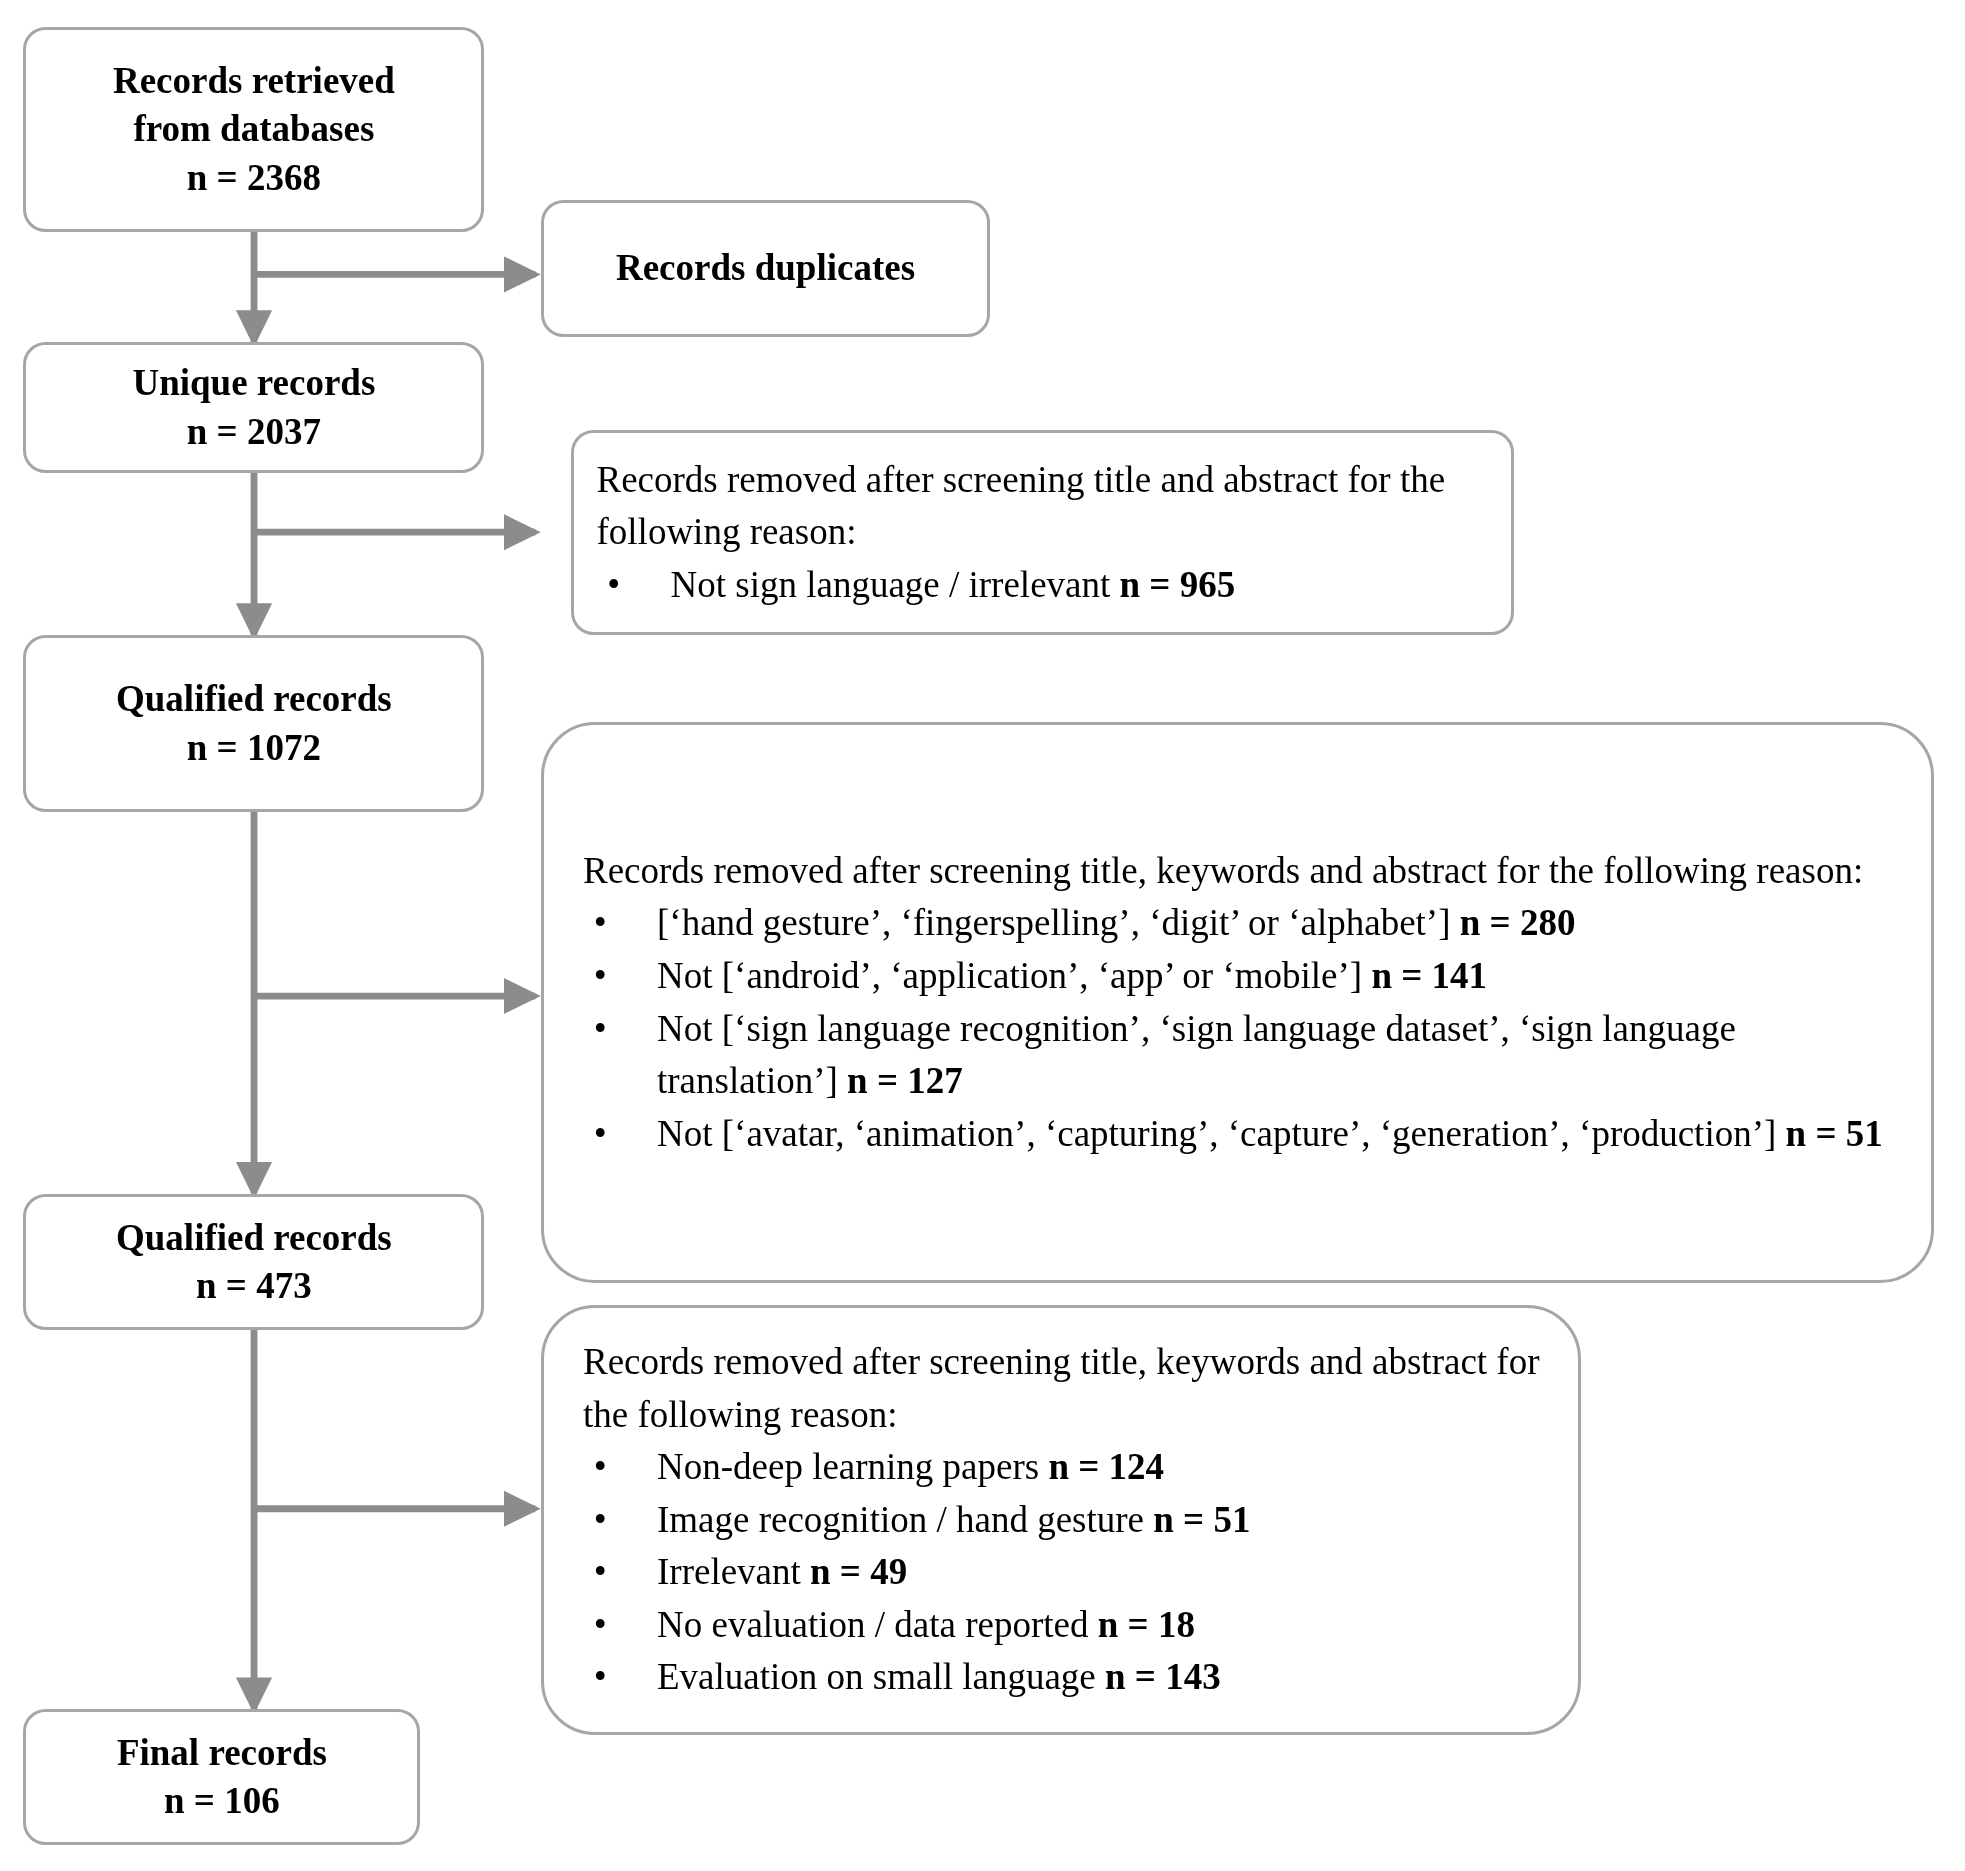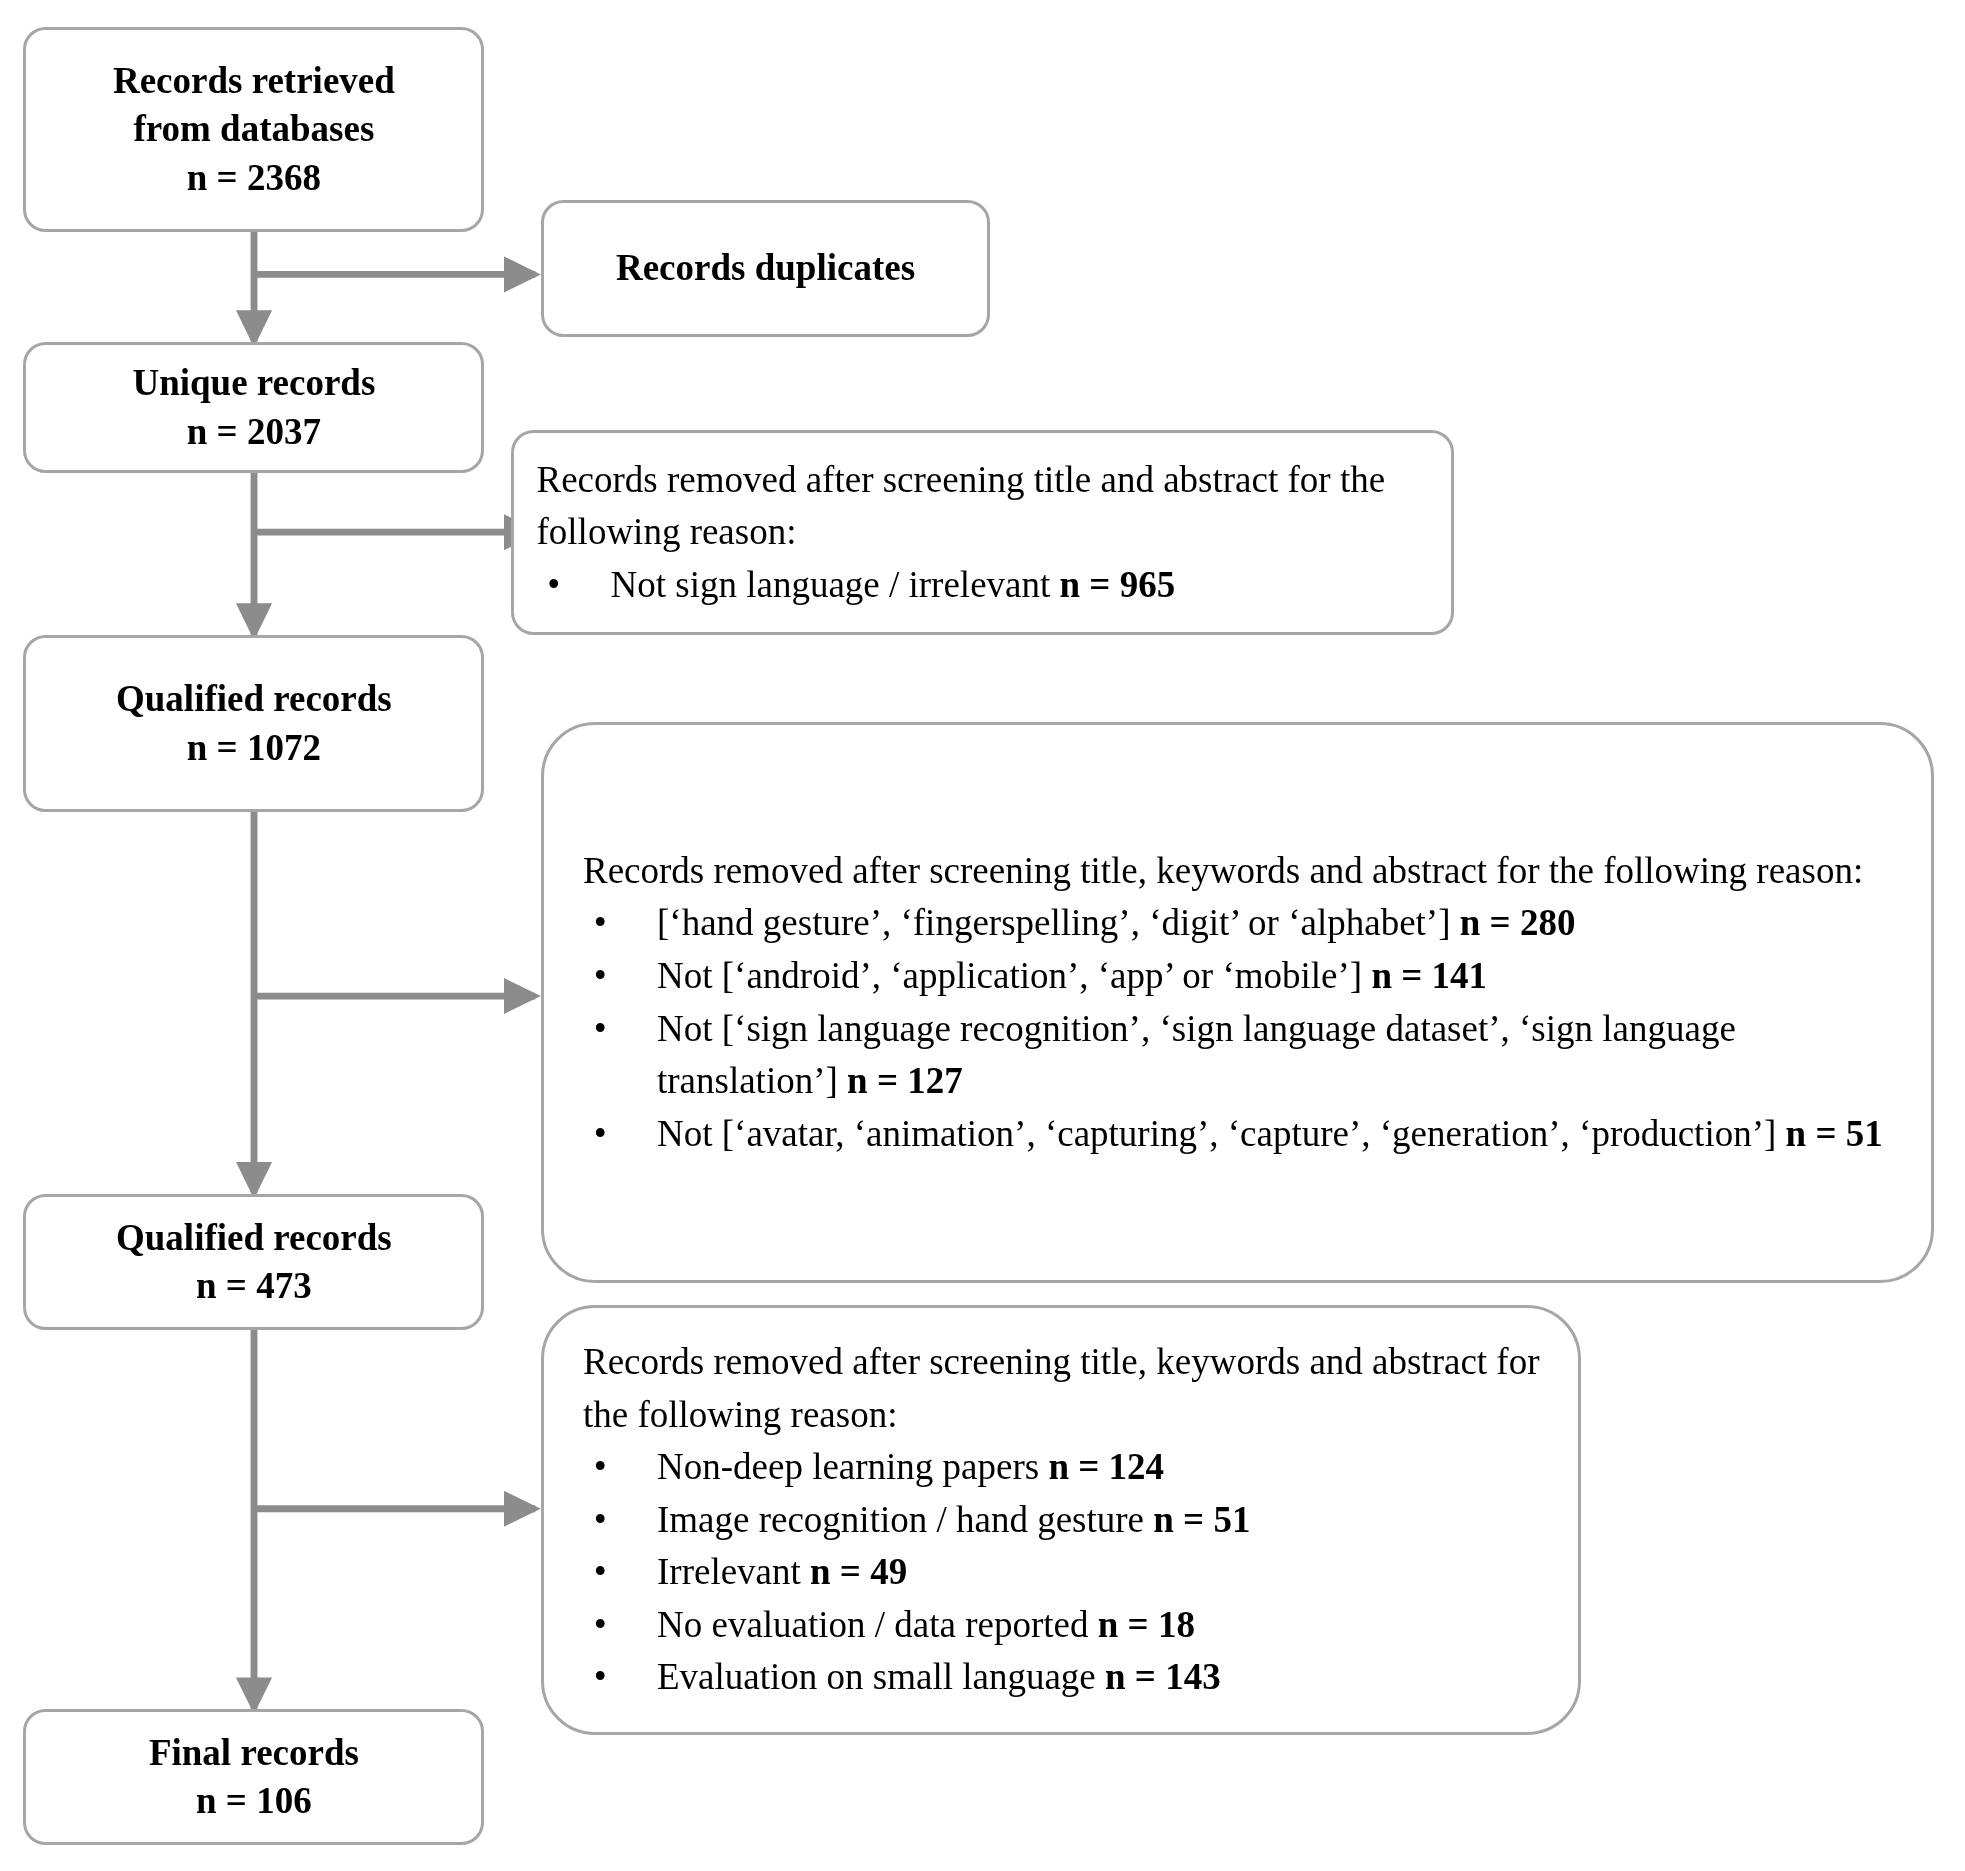--- a/index.html
+++ b/index.html
@@ -120,30 +120,30 @@
   <div class="node r-small" style="left:23.4px; top:635px; width:461px; height:177px;">
     <div class="line centered flow-title">Qualified records</div>
     <div class="line centered flow-n">n = 1072</div>
   </div>
 
   <div class="node r-small" style="left:23.4px; top:1194px; width:461px; height:136px;">
     <div class="line centered flow-title">Qualified records</div>
     <div class="line centered flow-n">n = 473</div>
   </div>
 
-  <div class="node r-small" style="left:23.4px; top:1709px; width:461px; height:136px;">
+  <div class="node r-small" style="left:23.4px; top:1709px; width:397px; height:136px;">
     <div class="line centered flow-title">Final records</div>
     <div class="line centered flow-n">n = 106</div>
   </div>
 
   <div class="node r-small panel" style="left:541px; top:200px; width:449px; height:137px; padding:0;">
     <div class="line centered flow-title">Records duplicates</div>
   </div>
 
-  <div class="node r-small panel" style="left:511px; top:430px; width:943px; height:205px;">
+  <div class="node r-small panel" style="left:571px; top:430px; width:943px; height:205px;">
     <div class="line head">Records removed after screening title and abstract for the following reason:</div>
     <ul class="bullets">
       <li>
         <span class="dot">•</span><span>Not sign language / irrelevant </span><b class="nval">n = 965</b>
       </li>
     </ul>
   </div>
 
   <div class="node r-big panel" style="left:541px; top:722px; width:1393px; height:561px;">
     <div class="line head">Records removed after screening title, keywords and abstract for the following reason:</div>

